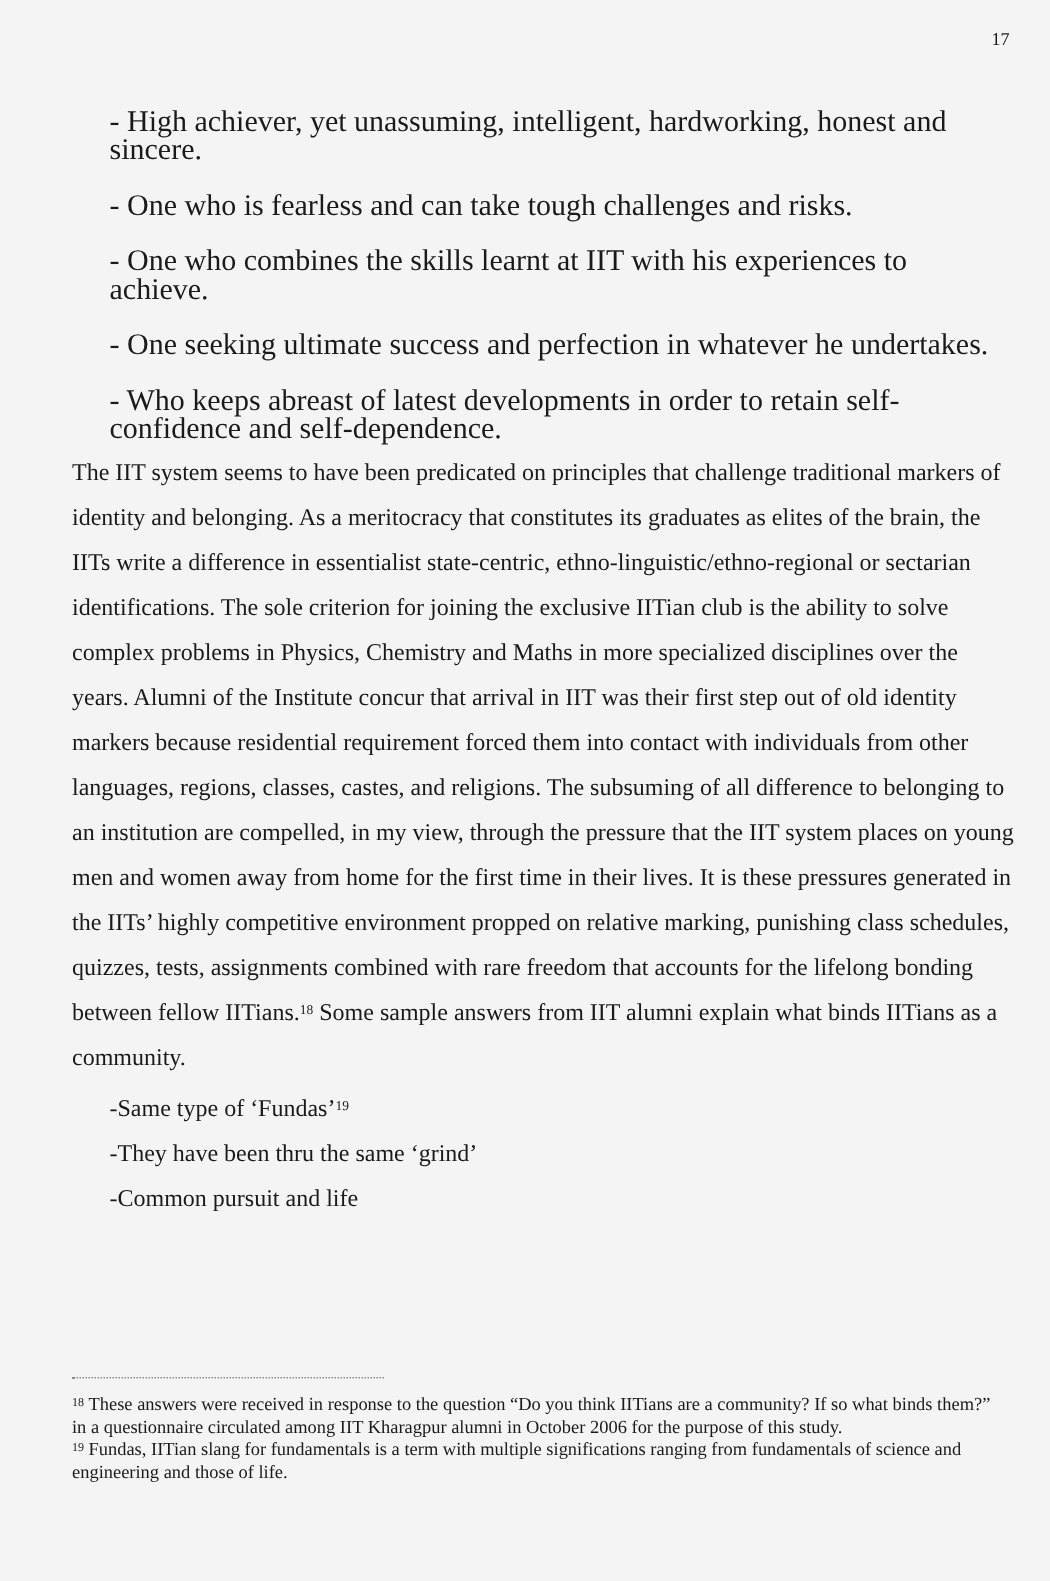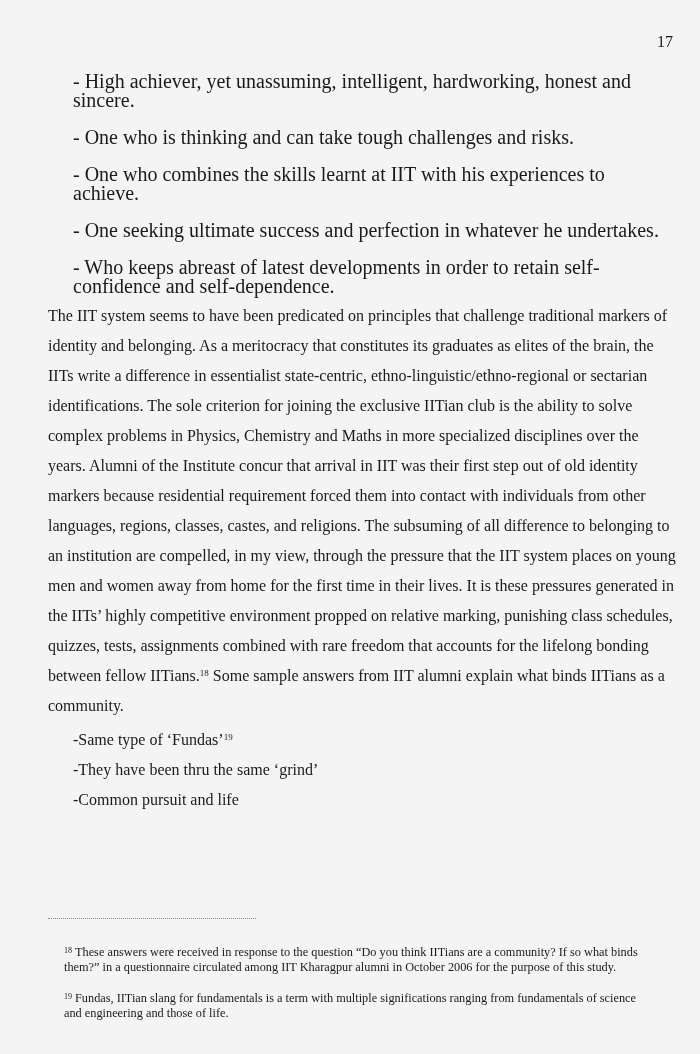--- a/index.html
+++ b/index.html
@@ -10,23 +10,23 @@
     body {
       width: 700px;
       height: 1054px;
       position: relative;
       overflow: hidden;
       font-family: "Liberation Serif", "DejaVu Serif", serif;
       color: #1a1a1a;
     }
     .page-number {
       position: absolute;
-      top: 32px;
+      top: 16px;
       right: 27px;
-      font-size: 16px;
+      font-size: 12px;
       line-height: 20px;
     }
     .bullets {
       position: absolute;
       top: 72px;
       left: 73px;
       width: 590px;
       font-size: 20px;
     }
     .bullet-item {
@@ -69,36 +69,36 @@
     }
     .footnotes {
       position: absolute;
       top: 929px;
       left: 48px;
       width: 620px;
       font-size: 12.3px;
       line-height: 15px;
     }
     .footnote {
-      margin: 16px;
+      margin: 0;
     }
     .footnote sup {
       font-size: 8px;
       top: -2px;
       margin-right: 3px;
     }
   </style>
 </head>
 <body>
 
 <div class="page-number">17</div>
 
 <div class="bullets">
   <p class="bullet-item">- High achiever, yet unassuming, intelligent, hardworking, honest and sincere.</p>
-  <p class="bullet-item">- One who is thinking and can take tough challenges and risks.</p>
+  <p class="bullet-item">- One who is fearless and can take tough challenges and risks.</p>
   <p class="bullet-item">- One who combines the skills learnt at IIT with his experiences to achieve.</p>
   <p class="bullet-item">- One seeking ultimate success and perfection in whatever he undertakes.</p>
   <p class="bullet-item">- Who keeps abreast of latest developments in order to retain self-confidence and self-dependence.</p>
 </div>
 
 <p class="body-paragraph"><span>The IIT system seems to have been predicated on principles that challenge traditional markers of identity and belonging.  As a meritocracy that constitutes its graduates as elites of the brain, the IITs write a difference in essentialist state-centric, ethno-linguistic/ethno-regional or sectarian identifications.  The sole criterion for joining the exclusive IITian club is the ability to solve complex problems in Physics, Chemistry and Maths in more specialized disciplines over the years.  Alumni of the Institute concur that arrival in IIT was their first step out of old identity markers because residential requirement forced them into contact with individuals from other languages, regions, classes, castes, and religions.  The subsuming of all difference to belonging to an institution are compelled, in my view,  through the pressure that the IIT system places on young men and women away from home for the first time in their lives.  It is these pressures generated in the IITs’ highly competitive environment propped on relative marking, punishing class schedules, quizzes, tests, assignments combined with rare freedom that accounts for the lifelong bonding between fellow IITians.</span><sup>18</sup><span> Some sample answers from IIT alumni explain what binds IITians as a community.</span></p>
 
 <div class="answers">
   <p class="answer-item"><span>-Same type of ‘Fundas’</span><sup>19</sup></p>
   <p class="answer-item">-They have been thru the same ‘grind’</p>

